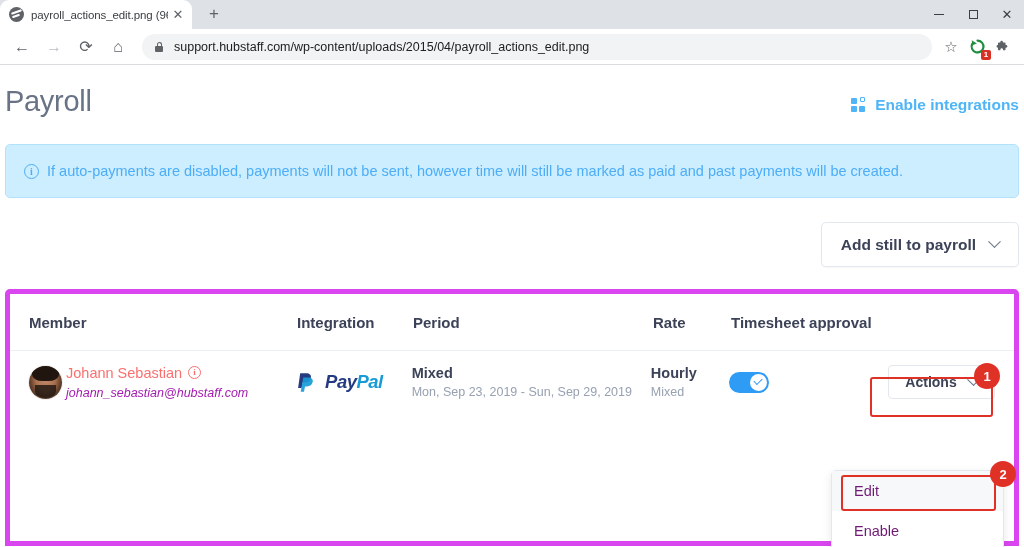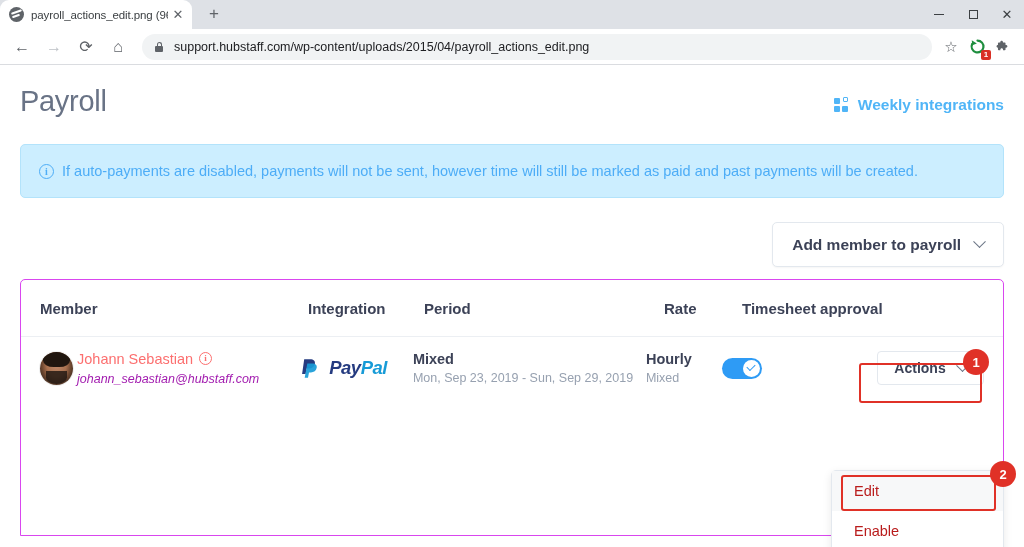--- a/index.html
+++ b/index.html
@@ -82,21 +82,21 @@
   .star { width: 26px; height:26px; display:flex; align-items:center; justify-content:center; color:#5f6368; font-size:15px;}
   .ext-update { width: 26px; height:26px; position: relative; display:flex; align-items:center; justify-content:center; }
   .badge-count {
     position: absolute; right: -1px; bottom: 0px; background: #d93025; color: #fff;
     font-size: 8px; line-height: 10px; min-width: 10px; height: 10px; border-radius: 2px;
     text-align: center; padding: 0 1px; font-weight: bold;
   }
   .puzzle { width: 26px; height:26px; display:flex; align-items:center; justify-content:center; color:#5f6368; font-size:15px;}
 
   
-  .page { position: relative; height: 481px; background: #fff; padding: 0 20px; }
+  .page { position: relative; height: 481px; background: #fff; padding: 0 5px; }
 
   .page-head { display: flex; align-items: flex-start; justify-content: space-between; padding-top: 20px; }
   .page-title { font-size: 29px; color: #697386; font-weight: 400; letter-spacing: -0.3px; }
   .manage-link {
     display: flex; align-items: center; gap: 7px;
     color: #50b5f7; font-size: 15.5px; font-weight: bold; margin-top: 11px;
   }
   .grid-icon { width: 17px; height: 17px; position: relative; flex: 0 0 auto; }
   .grid-icon i { position: absolute; width: 6px; height: 6px; background: #50b5f7; border-radius: 1px; display:block;}
   .grid-icon i.tl { left: 0; top: 1px; }
@@ -118,21 +118,21 @@
   .toolbar-row { display: flex; justify-content: flex-end; margin-top: 24px; }
   .add-member-btn {
     height: 45px; background: #fff; border: 1px solid #e3e8ee; border-radius: 5px;
     display: flex; align-items: center; gap: 14px; padding: 0 19px;
     font-size: 15.5px; color: #3c4257; font-weight: bold;
     box-shadow: 0 1px 2px rgba(0,0,0,0.04);
   }
   .chev { width: 9px; height: 9px; border-right: 1.7px solid #6b7586; border-bottom: 1.7px solid #6b7586; transform: rotate(45deg) translate(-2px,-2px); flex:0 0 auto;}
 
   .table-card {
-    margin-top: 12px; border: 1px solid #d946ef; border-radius: 5px 5px 0 0;
+    margin-top: 22px; border: 5px solid #d946ef; border-radius: 5px 5px 0 0;
     background: #fff; height: 257px; position: relative;
   }
   .thead { display: flex; align-items: center; height: 57px; border-bottom: 1px solid #eceff3; padding: 0 19px; }
   .th { font-size: 15px; color: #3c4257; font-weight: bold; }
   .col-member { width: 268px; }
   .col-integration { width: 116px; }
   .col-period { width: 240px; }
   .col-rate { width: 78px; }
   .col-approval { width: 160px; }
   .col-actions { flex: 1 1 auto; }
@@ -201,21 +201,21 @@
     background: #e03127; color: #fff; font-size: 13px; font-weight: bold;
     display: flex; align-items: center; justify-content: center;
     z-index: 6;
   }
 
   .dropdown {
     position: absolute; right: 20px; top: 405px; width: 173px; height: 127px;
     background: #fff; border: 1px solid #e3e8ee; border-radius: 5px;
     box-shadow: 0 3px 10px rgba(0,0,0,0.09); z-index: 4;
   }
-  .dd-item { height: 40px; display: flex; align-items: center; padding: 0 22px; font-size: 14.5px; color: #b91c1c; }
+  .dd-item { height: 40px; display: flex; align-items: center; padding: 0 22px; font-size: 14.5px; color: #701a75; }
   .hl-edit { position: absolute; left: 9px; top: 4px; width: 155px; height: 36px; border: 2.5px solid #e03127; border-radius: 3px; }
   .dd-item.sel { background: #f7f8f9; }
 </style>
 </head>
 <body>
 
 <div class="browser">
 
   <div class="tabstrip">
     <div class="tab">
@@ -270,32 +270,32 @@
 
     <div class="page-head">
       <div class="page-title">Payroll</div>
       <div class="manage-link">
         <span class="grid-icon">
           <i class="tl"></i>
             <i class="tr"></i>
             <i class="bl"></i>
             <i class="br"></i>
         </span>
-        <span>Weekly integrations</span>
+        <span>Enable integrations</span>
       </div>
     </div>
 
     <div class="alert">
       <span class="alert-icon">i</span>
       <span class="alert-text">If auto-payments are disabled, payments will not be sent, however time will still be marked as paid and past payments will be created.</span>
     </div>
 
     <div class="toolbar-row">
       <div class="add-member-btn">
-        <span>Add member to payroll</span>
+        <span>Add still to payroll</span>
         <span class="chev"></span>
       </div>
     </div>
 
     <div class="table-card">
       <div class="thead">
         <div class="th col-member">Member</div>
         <div class="th col-integration">Integration</div>
         <div class="th col-period">Period</div>
         <div class="th col-rate">Rate</div>

